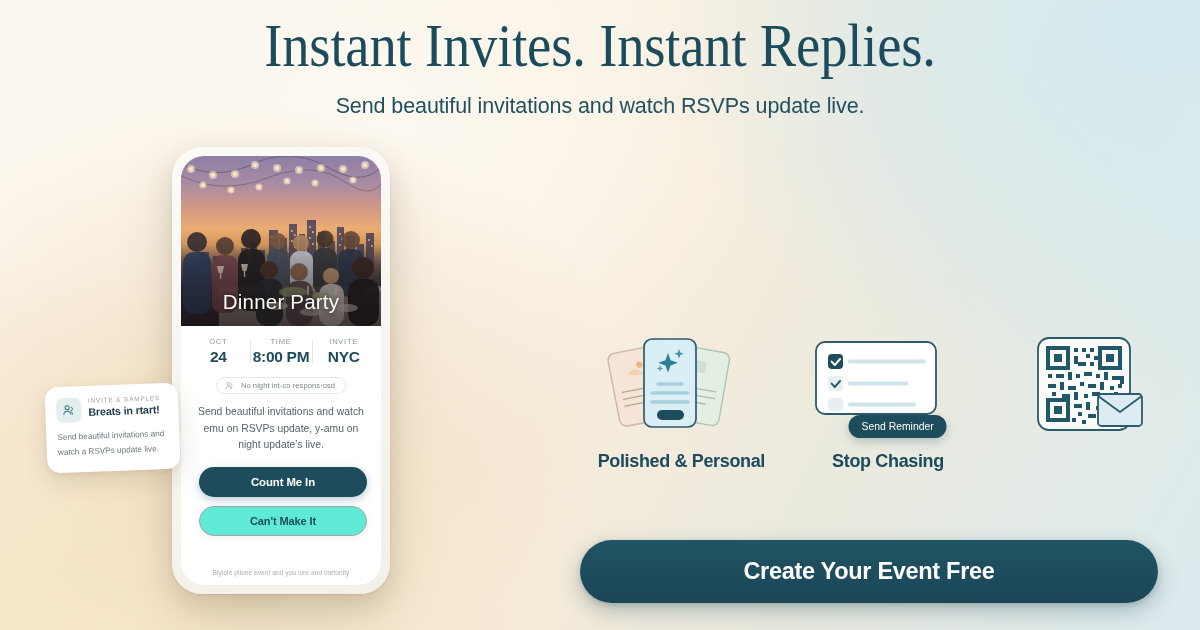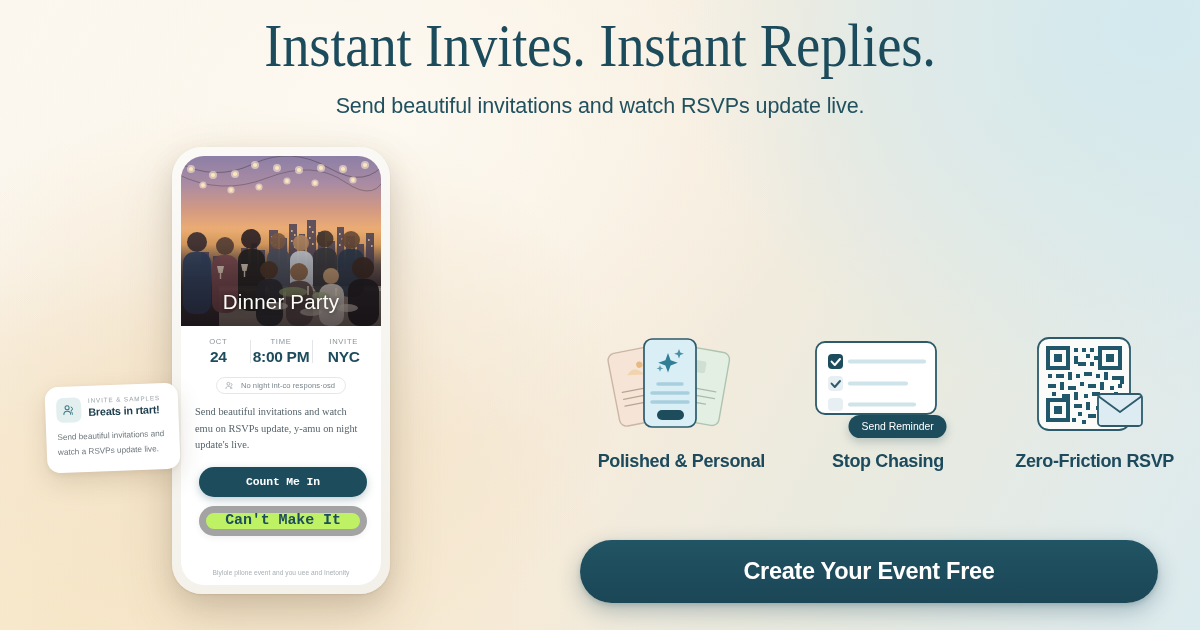--- a/index.html
+++ b/index.html
@@ -180,49 +180,49 @@
     font-size: 7.6px;
     color: #7c868c;
     letter-spacing: 0.05px;
     white-space: nowrap;
   }
 
   
   #phone-copy {
     flex: none;
     padding: 10px 14px 0 14px;
+    text-align: center;
     font-size: 10.4px;
     line-height: 16.5px;
     color: #56646b;
-    font-family: Liberation Serif, serif;
-  }
-
-  
-  #phone-buttons { flex: none; padding: 13px 14px 0 18px; font-family: Liberation Mono, monospace; }
+  }
+
+  
+  #phone-buttons { flex: none; padding: 13px 14px 0 18px; }
   #btn-yes {
     height: 30px;
     border-radius: 999px;
     background: #1d4c5d;
     color: #ffffff;
     font-size: 11.4px;
     font-weight: 700;
     display: flex;
     align-items: center;
     justify-content: center;
     letter-spacing: -0.1px;
     box-shadow: 0 3px 8px rgba(29,76,93,0.28);
   }
   #btn-no {
     margin-top: 9px;
     height: 30px;
     border-radius: 999px;
-    background: #bef264;
-    border: 7px solid #a3a3a3;
+    background: #5eead4;
+    border: 1px solid #a3a3a3;
     color: #1d4c5d;
-    font-size: 15px;
+    font-size: 11px;
     font-weight: 700;
     display: flex;
     align-items: center;
     justify-content: center;
     letter-spacing: -0.1px;
     box-shadow: 0 2px 6px rgba(60,50,40,0.07);
   }
   #phone-footnote {
     flex: none;
     margin-top: auto;
@@ -657,18 +657,17 @@
             <rect x="64" y="88" width="4" height="4"></rect>
           <rect x="102" y="44" width="4" height="8"></rect>
             <rect x="100" y="34" width="4" height="4"></rect>
         </g>
         <g>
           <rect x="80" y="62" width="44" height="32" rx="3.5" fill="#dcecf2" stroke="#2d5b6b" stroke-width="1.8"></rect>
           <path d="M80.8 64.5 L102 80 L123.2 64.5" fill="none" stroke="#2d5b6b" stroke-width="1.8" stroke-linejoin="round"></path>
         </g>
       </svg>
     </div>
-    <div class="feature-label">Zero-Friction RSVP</div>
   </div>
 
 </div>
 
 <div id="cta">Create Your Event Free</div>
 
 </body></html>

